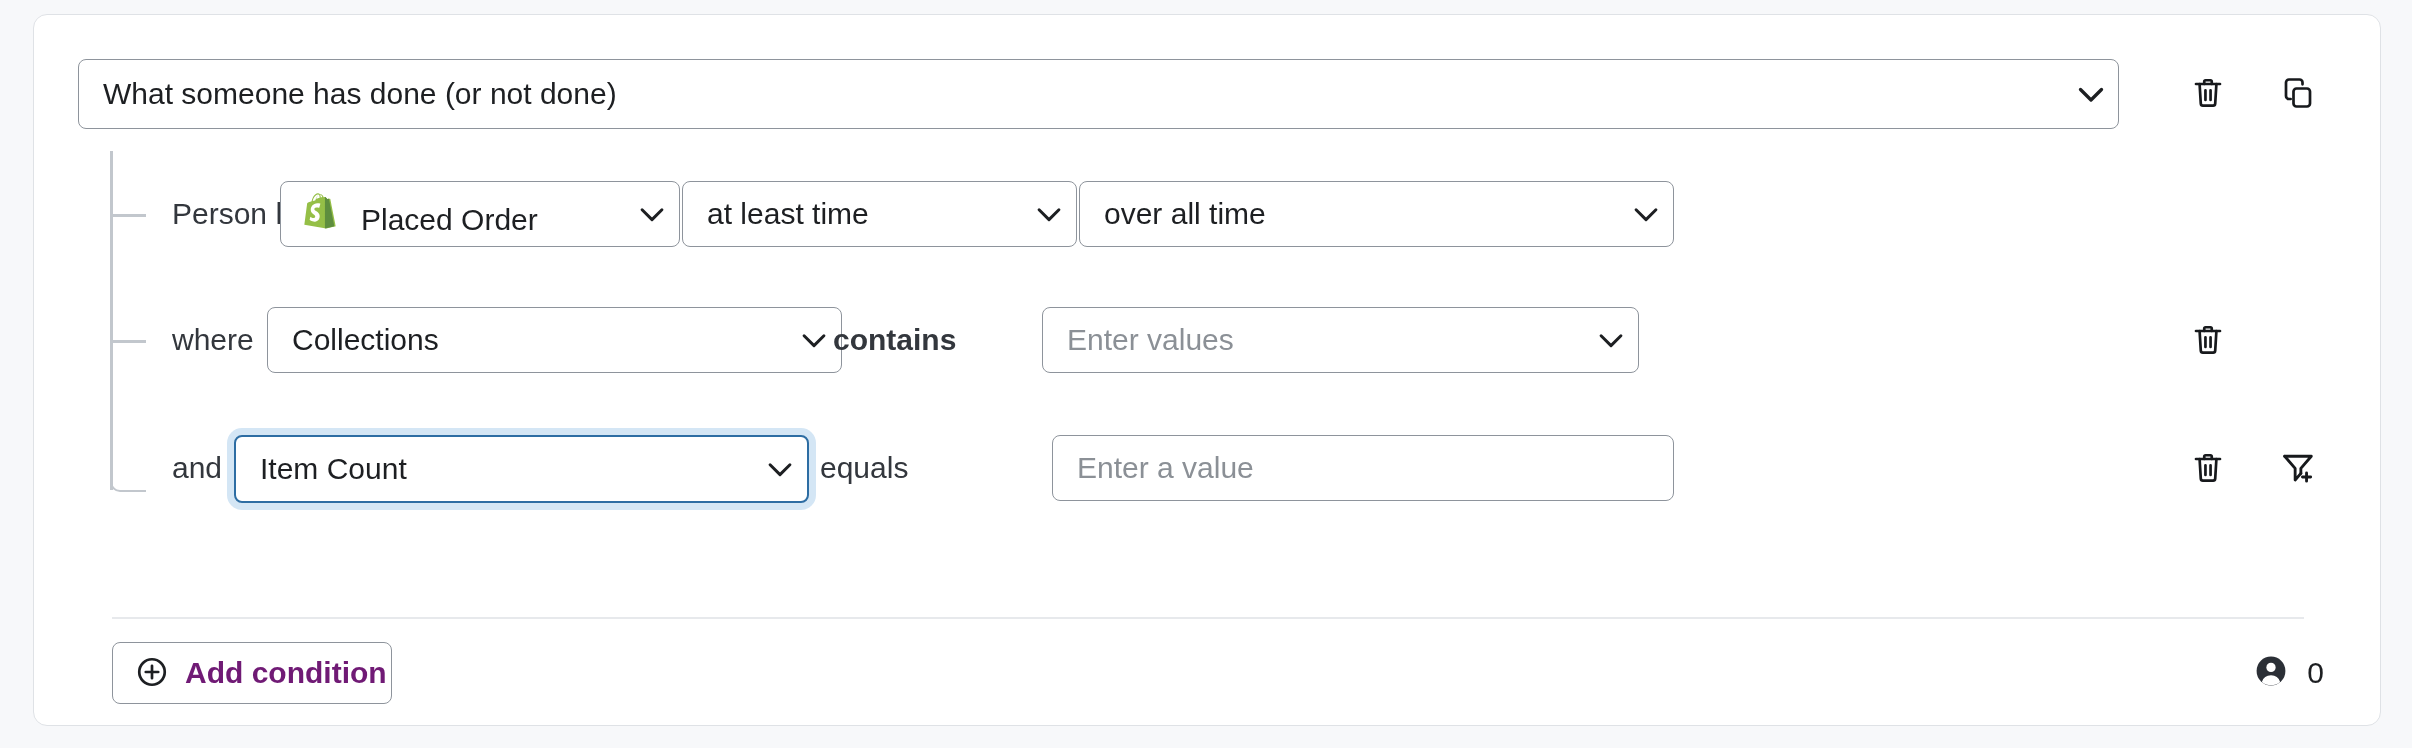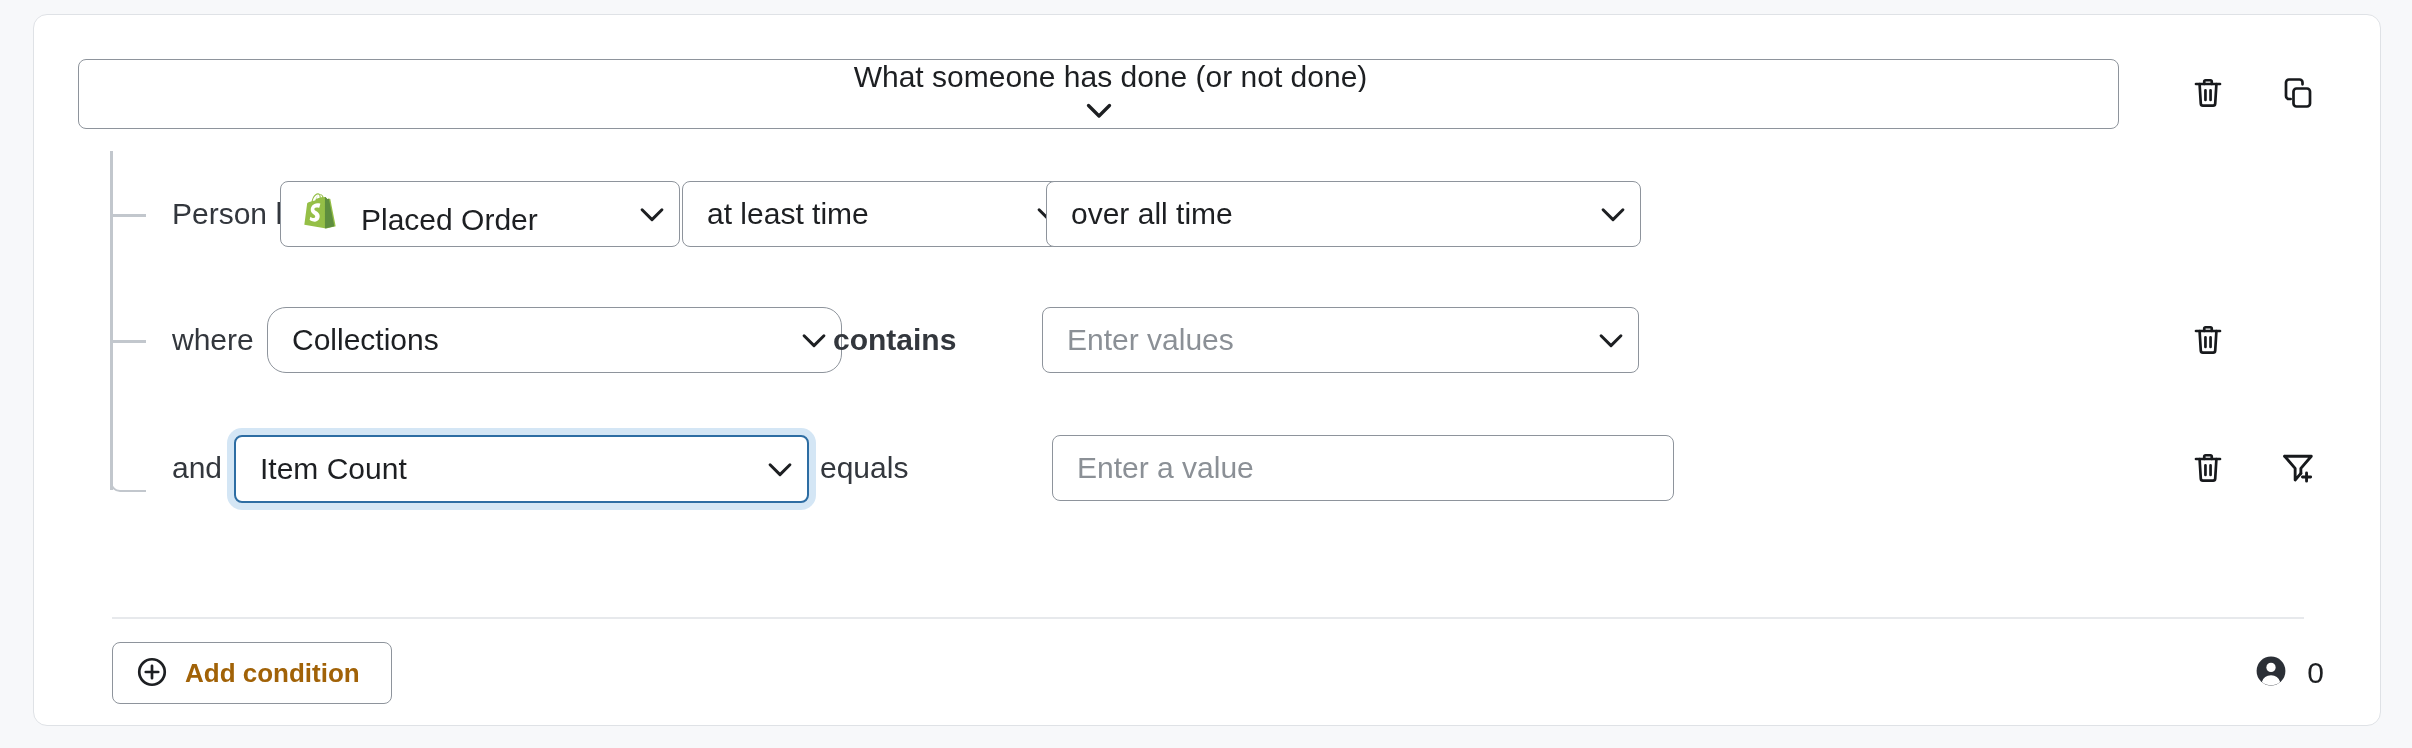--- a/index.html
+++ b/index.html
@@ -115,42 +115,42 @@
     width: 280px; height: 62px;
     border: 1.5px solid #8e949c;
     border-radius: 8px;
     background: #fff;
     display: flex; align-items: center;
     gap: 16px;
     padding-left: 22px;
     cursor: pointer;
   }
   .addbtn .txt {
-    font-size: 26px;
+    font-size: 30px;
     font-weight: bold;
-    color: #a16207;
+    color: #701a75;
     white-space: nowrap;
   }
   .counter {
     position: absolute;
     right: 56px; top: 632px;
     height: 52px;
     display: flex; align-items: center; gap: 18px;
   }
   .counter .num {
     font-size: 30px;
     color: #1d1f22;
   }
 </style>
 </head>
 <body>
 
 <div class="card">
 
-  <div class="ctl" style="left:44px; top:44px; width:2041px; height:70px;flex-direction:column;">
+  <div class="ctl" style="left:44px; top:44px; width:2041px; height:70px;">
     <span class="val">What someone has done (or not done)</span>
     <span class="chev">
       <svg width="36" height="36" viewBox="0 0 24 24" fill="none" stroke="#1d1f22" stroke-width="2.2" stroke-linecap="round" stroke-linejoin="round">
         <polyline points="5 9 12 16 19 9"></polyline>
       </svg>
     </span>
   </div>
 
   <button class="iconbtn" style="left:2148px; top:52px;">
     <span>
@@ -197,32 +197,32 @@
 
   <div class="ctl" style="left:648px; top:166px; width:395px;">
     <span class="val">at least time</span>
     <span class="chev">
       <svg width="34" height="34" viewBox="0 0 24 24" fill="none" stroke="#1d1f22" stroke-width="2.1" stroke-linecap="round" stroke-linejoin="round">
         <polyline points="5 9 12 16 19 9"></polyline>
       </svg>
     </span>
   </div>
 
-  <div class="ctl" style="left:1012px; top:166px; width:595px;">
+  <div class="ctl" style="left:1045px; top:166px; width:595px;">
     <span class="val">over all time</span>
     <span class="chev">
       <svg width="34" height="34" viewBox="0 0 24 24" fill="none" stroke="#1d1f22" stroke-width="2.1" stroke-linecap="round" stroke-linejoin="round">
         <polyline points="5 9 12 16 19 9"></polyline>
       </svg>
     </span>
   </div>
 
   <span class="lbl" style="left:138px; top:292px;">where</span>
 
-  <div class="ctl" style="left:233px; top:292px; width:575px;border-radius:19px;">
+  <div class="ctl" style="left:233px; top:292px; width:575px;">
     <span class="val">Collections</span>
     <span class="chev">
       <svg width="34" height="34" viewBox="0 0 24 24" fill="none" stroke="#1d1f22" stroke-width="2.1" stroke-linecap="round" stroke-linejoin="round">
         <polyline points="5 9 12 16 19 9"></polyline>
       </svg>
     </span>
   </div>
 
   <span class="lbl" style="left:799px; top:292px;font-weight:bold;">contains</span>
 

